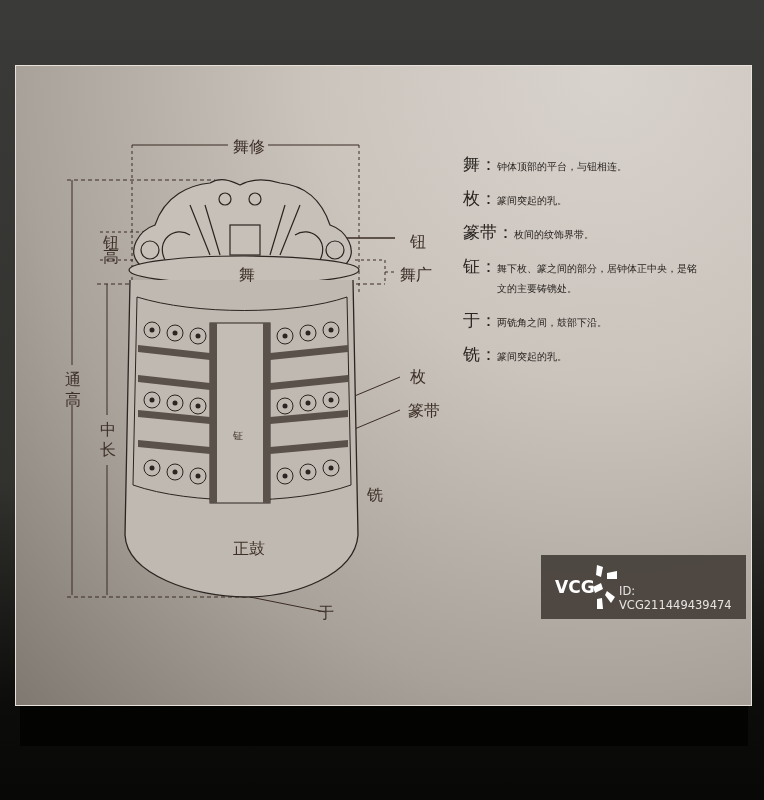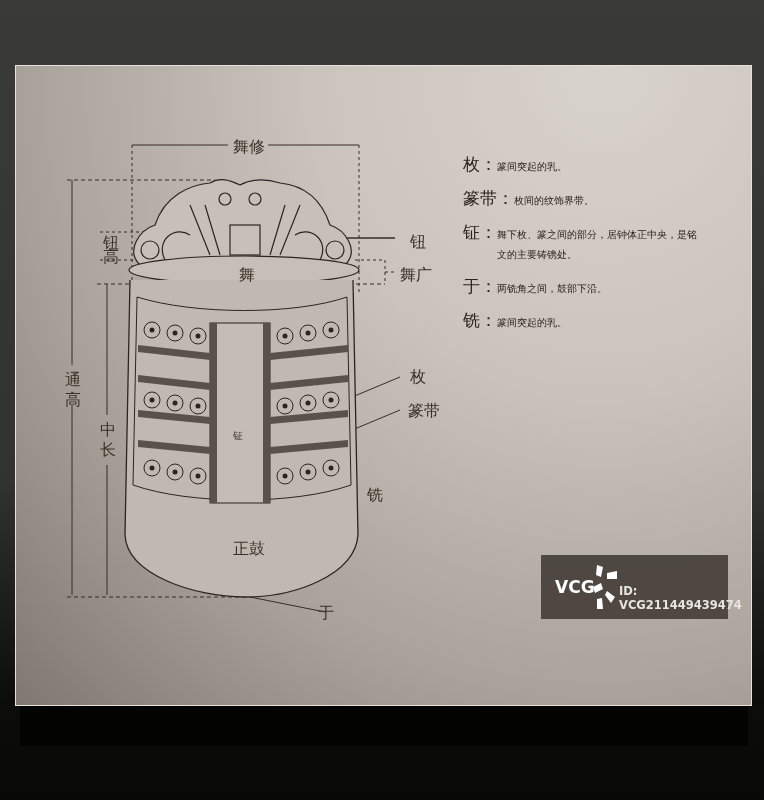--- a/index.html
+++ b/index.html
@@ -10,23 +10,23 @@
     background:radial-gradient(ellipse at 80% 0%,#d9d3cd 0%,#cbc4bd 35%,#a9a29b 70%,#7f7870 100%);
     box-shadow:0 0 0 1px #e6e1da inset;}
   .shadow-bottom{position:absolute;left:20px;top:706px;width:728px;height:40px;background:#030302;}
   .title{position:absolute;left:58px;top:22px;font-size:24px;color:#1e1b19;letter-spacing:1px;}
   .diagram{position:absolute;left:0;top:0;}
   .lbl{position:absolute;font-family:"DejaVu Serif",serif;color:#3d3028;font-size:16px;}
   .legend{position:absolute;left:448px;top:88px;width:280px;}
   .row{position:relative;margin-bottom:10px;font-family:"DejaVu Serif",serif;color:#2a2421;}
   .term{font-size:17px;display:inline-block;vertical-align:top;}
   .def{font-size:10px;display:inline-block;vertical-align:top;margin-top:4px;width:208px;line-height:20px;}
-  .wm{position:absolute;left:541px;top:555px;width:187px;height:64px;background:rgba(70,63,58,0.93);}
+  .wm{position:absolute;left:541px;top:555px;width:205px;height:64px;background:rgba(70,63,58,0.93);}
   .wm-logo{position:absolute;left:14px;top:22px;color:#fff;font-weight:bold;font-size:17px;font-family:"DejaVu Sans",sans-serif;}
-  .wm-id{position:absolute;left:78px;top:29px;color:#e8e4e0;font-size:11.5px;font-family:"DejaVu Sans",sans-serif;font-weight:bold;}
+  .wm-id{position:absolute;left:78px;top:29px;color:#e8e4e0;font-size:11.5px;font-family:"DejaVu Sans",sans-serif;}
 </style>
 </head>
 <body>
 
 <div class="shadow-bottom"></div>
 
 <div class="panel">
 
   <svg class="diagram" width="737" height="641" viewBox="0 0 737 641">
     <g fill="none" stroke="#3a2c24" stroke-width="1">
@@ -146,20 +146,23 @@
   <span class="lbl" style="left:85px;top:375px;">长</span>
   <span class="lbl" style="left:395px;top:302px;">枚</span>
   <span class="lbl" style="left:393px;top:336px;">篆带</span>
   <span class="lbl" style="left:218px;top:364px;font-size:10px;">钲</span>
   <span class="lbl" style="left:352px;top:420px;">铣</span>
   <span class="lbl" style="left:218px;top:474px;">正鼓</span>
   <span class="lbl" style="left:303px;top:538px;">于</span>
 
   <div class="legend">
     <div class="row">
+      <span class="term">舞：</span><span class="def">钟体顶部的平台，与钮相连。</span>
+    </div>
+    <div class="row">
       <span class="term">枚：</span><span class="def">篆间突起的乳。</span>
     </div>
     <div class="row">
       <span class="term">篆带：</span><span class="def" style="width:190px">枚间的纹饰界带。</span>
     </div>
     <div class="row">
       <span class="term">钲：</span><span class="def">舞下枚、篆之间的部分，居钟体正中央，是铭文的主要铸镌处。</span>
     </div>
     <div class="row">
       <span class="term">于：</span><span class="def">两铣角之间，鼓部下沿。</span>

